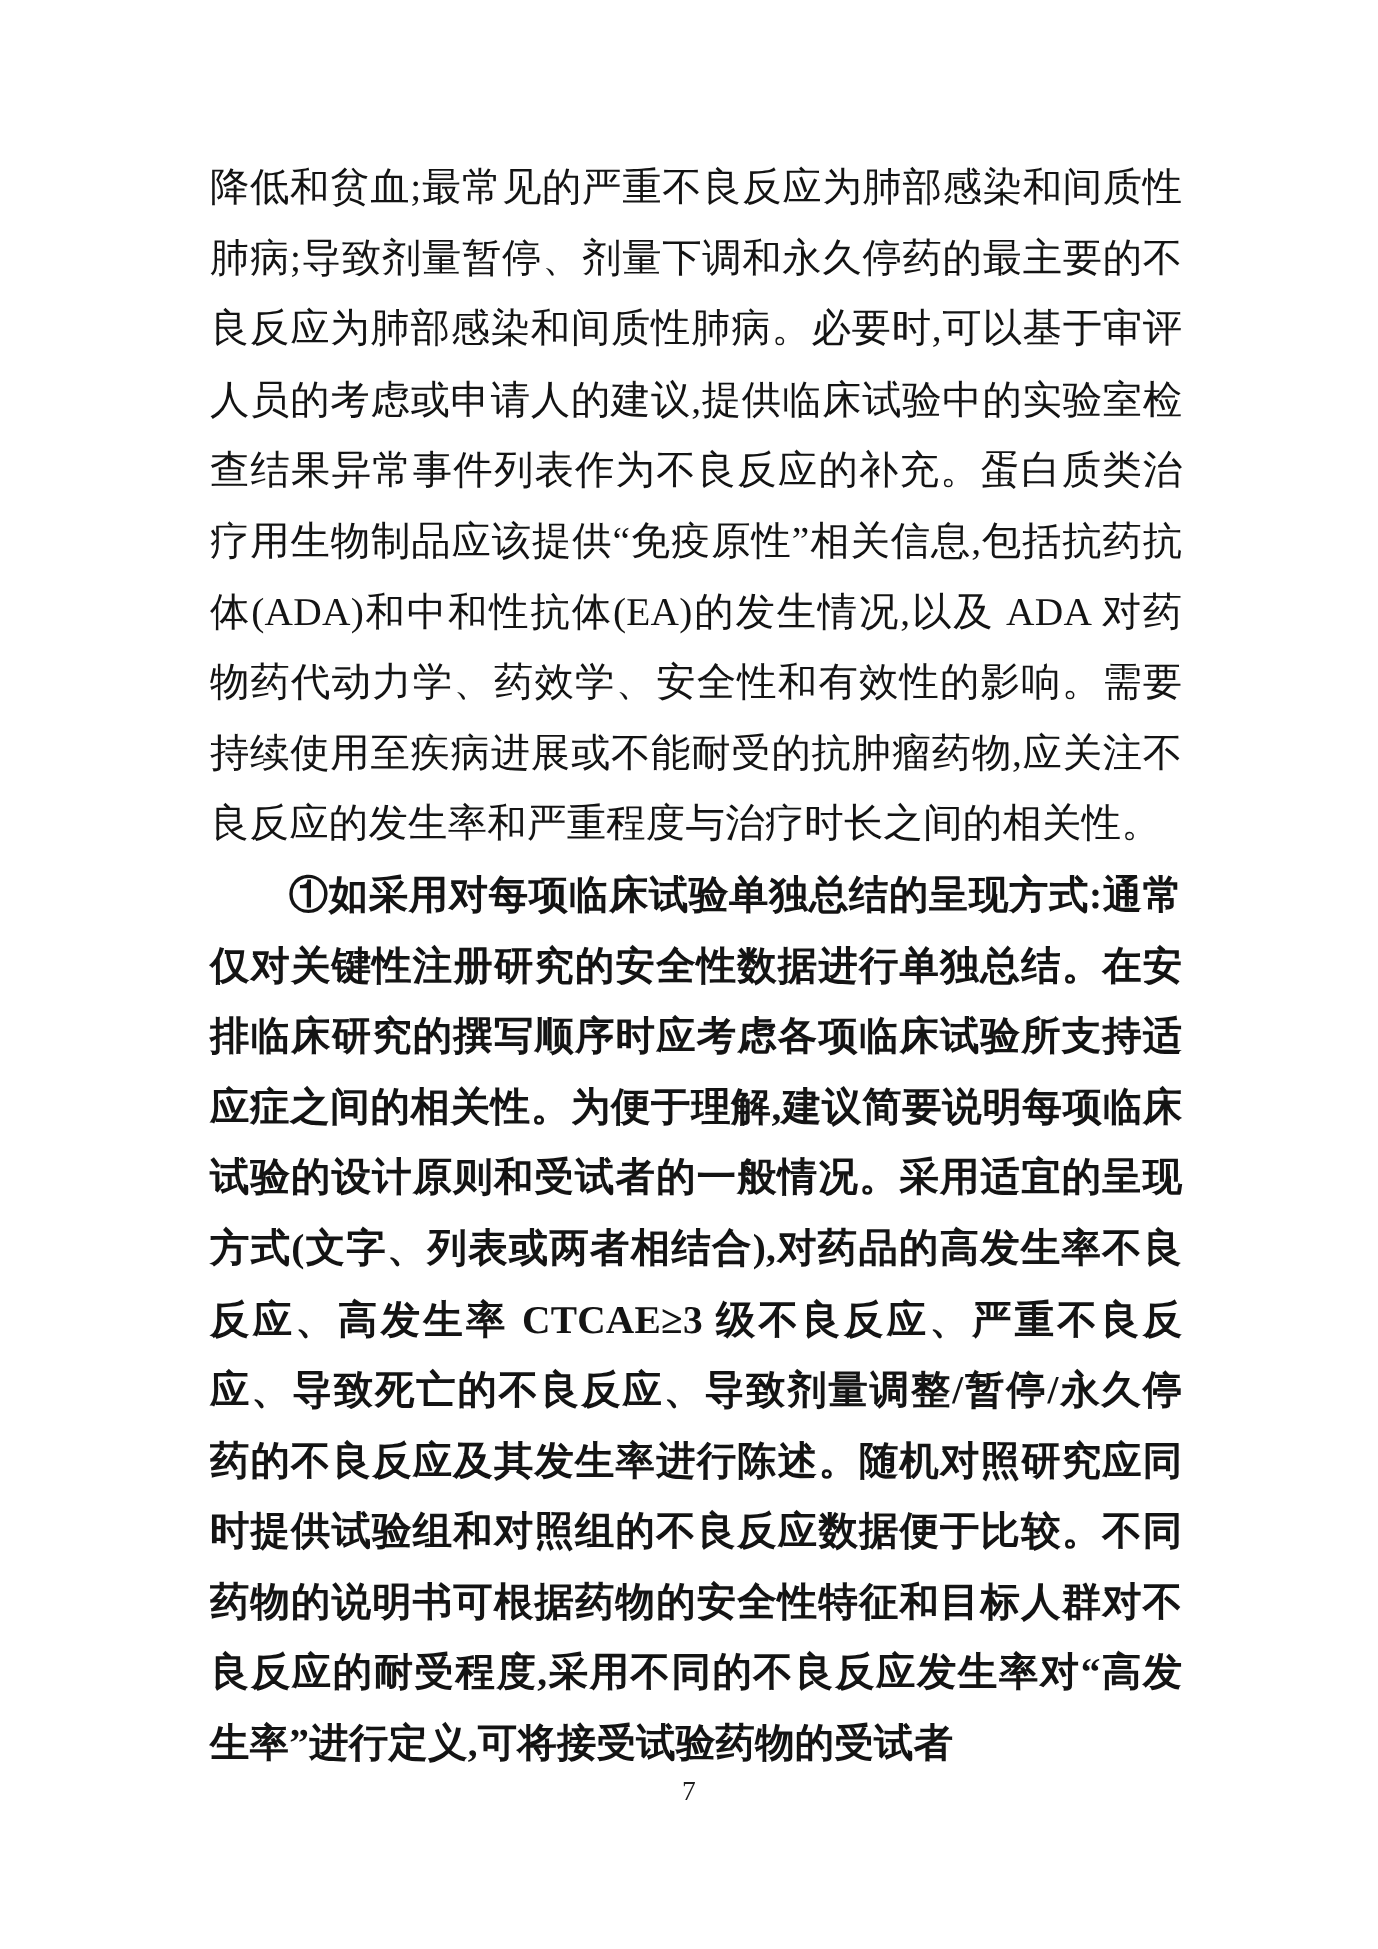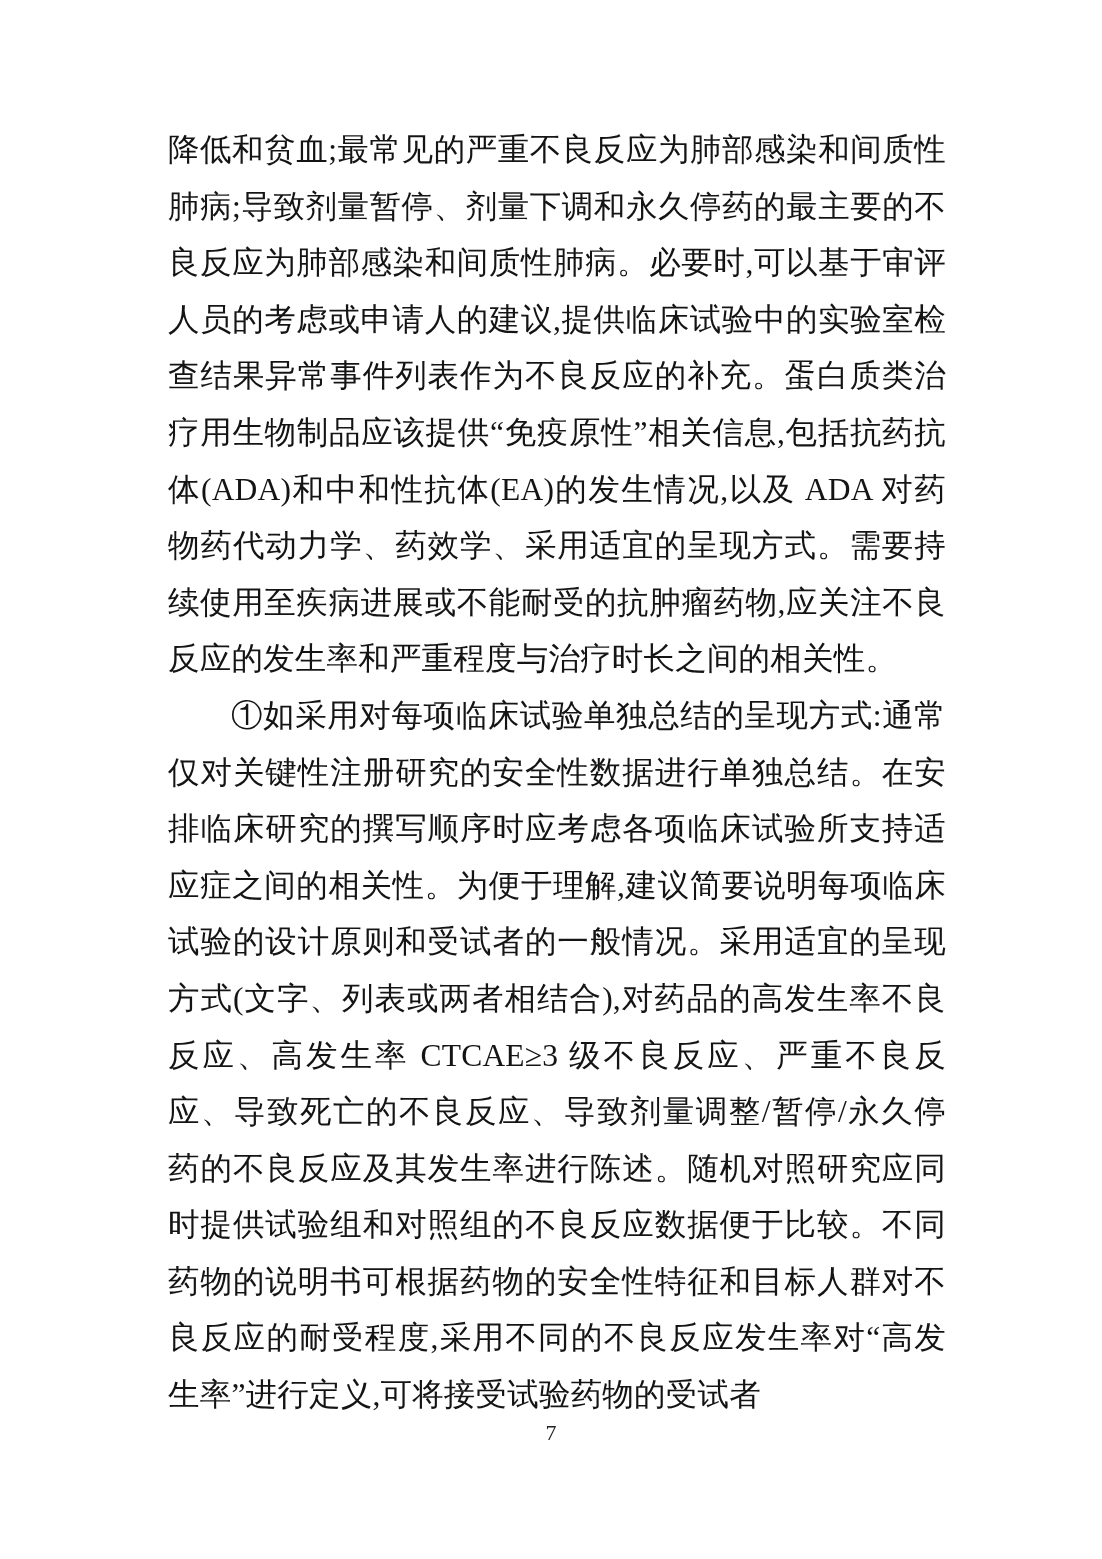--- a/index.html
+++ b/index.html
@@ -32,20 +32,21 @@
     text-align: justify;
     text-justify: inter-ideograph;
     text-align-last: left;
     letter-spacing: 0.2px;
     color: #141414;
     font-weight: 400;
     -webkit-font-smoothing: antialiased;
   }
   .para + .para {
     margin-top: 0;
+    font-weight: bold;
   }
   .para.indent {
     text-indent: 2em;
   }
   .page-number {
     position: absolute;
     left: 0;
     right: 0;
     top: 1420px;
     text-align: center;
@@ -54,19 +55,19 @@
     color: #202020;
     font-family: "Liberation Serif", "DejaVu Serif", serif;
   }
 </style>
 </head>
 <body>
 
 <div class="page">
 
   <div class="content">
-    <p class="para">降低和贫血;最常见的严重不良反应为肺部感染和间质性肺病;导致剂量暂停、剂量下调和永久停药的最主要的不良反应为肺部感染和间质性肺病。必要时,可以基于审评人员的考虑或申请人的建议,提供临床试验中的实验室检查结果异常事件列表作为不良反应的补充。蛋白质类治疗用生物制品应该提供“免疫原性”相关信息,包括抗药抗体(ADA)和中和性抗体(EA)的发生情况,以及 ADA 对药物药代动力学、药效学、采用适宜的呈现方式。需要持续使用至疾病进展或不能耐受的抗肿瘤药物,应关注不良反应的发生率和严重程度与治疗时长之间的相关性。</p>
+    <p class="para">降低和贫血;最常见的严重不良反应为肺部感染和间质性肺病;导致剂量暂停、剂量下调和永久停药的最主要的不良反应为肺部感染和间质性肺病。必要时,可以基于审评人员的考虑或申请人的建议,提供临床试验中的实验室检查结果异常事件列表作为不良反应的补充。蛋白质类治疗用生物制品应该提供“免疫原性”相关信息,包括抗药抗体(ADA)和中和性抗体(EA)的发生情况,以及 ADA 对药物药代动力学、药效学、安全性和有效性的影响。需要持续使用至疾病进展或不能耐受的抗肿瘤药物,应关注不良反应的发生率和严重程度与治疗时长之间的相关性。</p>
     <p class="para indent">①如采用对每项临床试验单独总结的呈现方式:通常仅对关键性注册研究的安全性数据进行单独总结。在安排临床研究的撰写顺序时应考虑各项临床试验所支持适应症之间的相关性。为便于理解,建议简要说明每项临床试验的设计原则和受试者的一般情况。采用适宜的呈现方式(文字、列表或两者相结合),对药品的高发生率不良反应、高发生率 CTCAE≥3 级不良反应、严重不良反应、导致死亡的不良反应、导致剂量调整/暂停/永久停药的不良反应及其发生率进行陈述。随机对照研究应同时提供试验组和对照组的不良反应数据便于比较。不同药物的说明书可根据药物的安全性特征和目标人群对不良反应的耐受程度,采用不同的不良反应发生率对“高发生率”进行定义,可将接受试验药物的受试者</p>
   </div>
 
   <div class="page-number">7</div>
 
 </div>
 
 </body></html>

